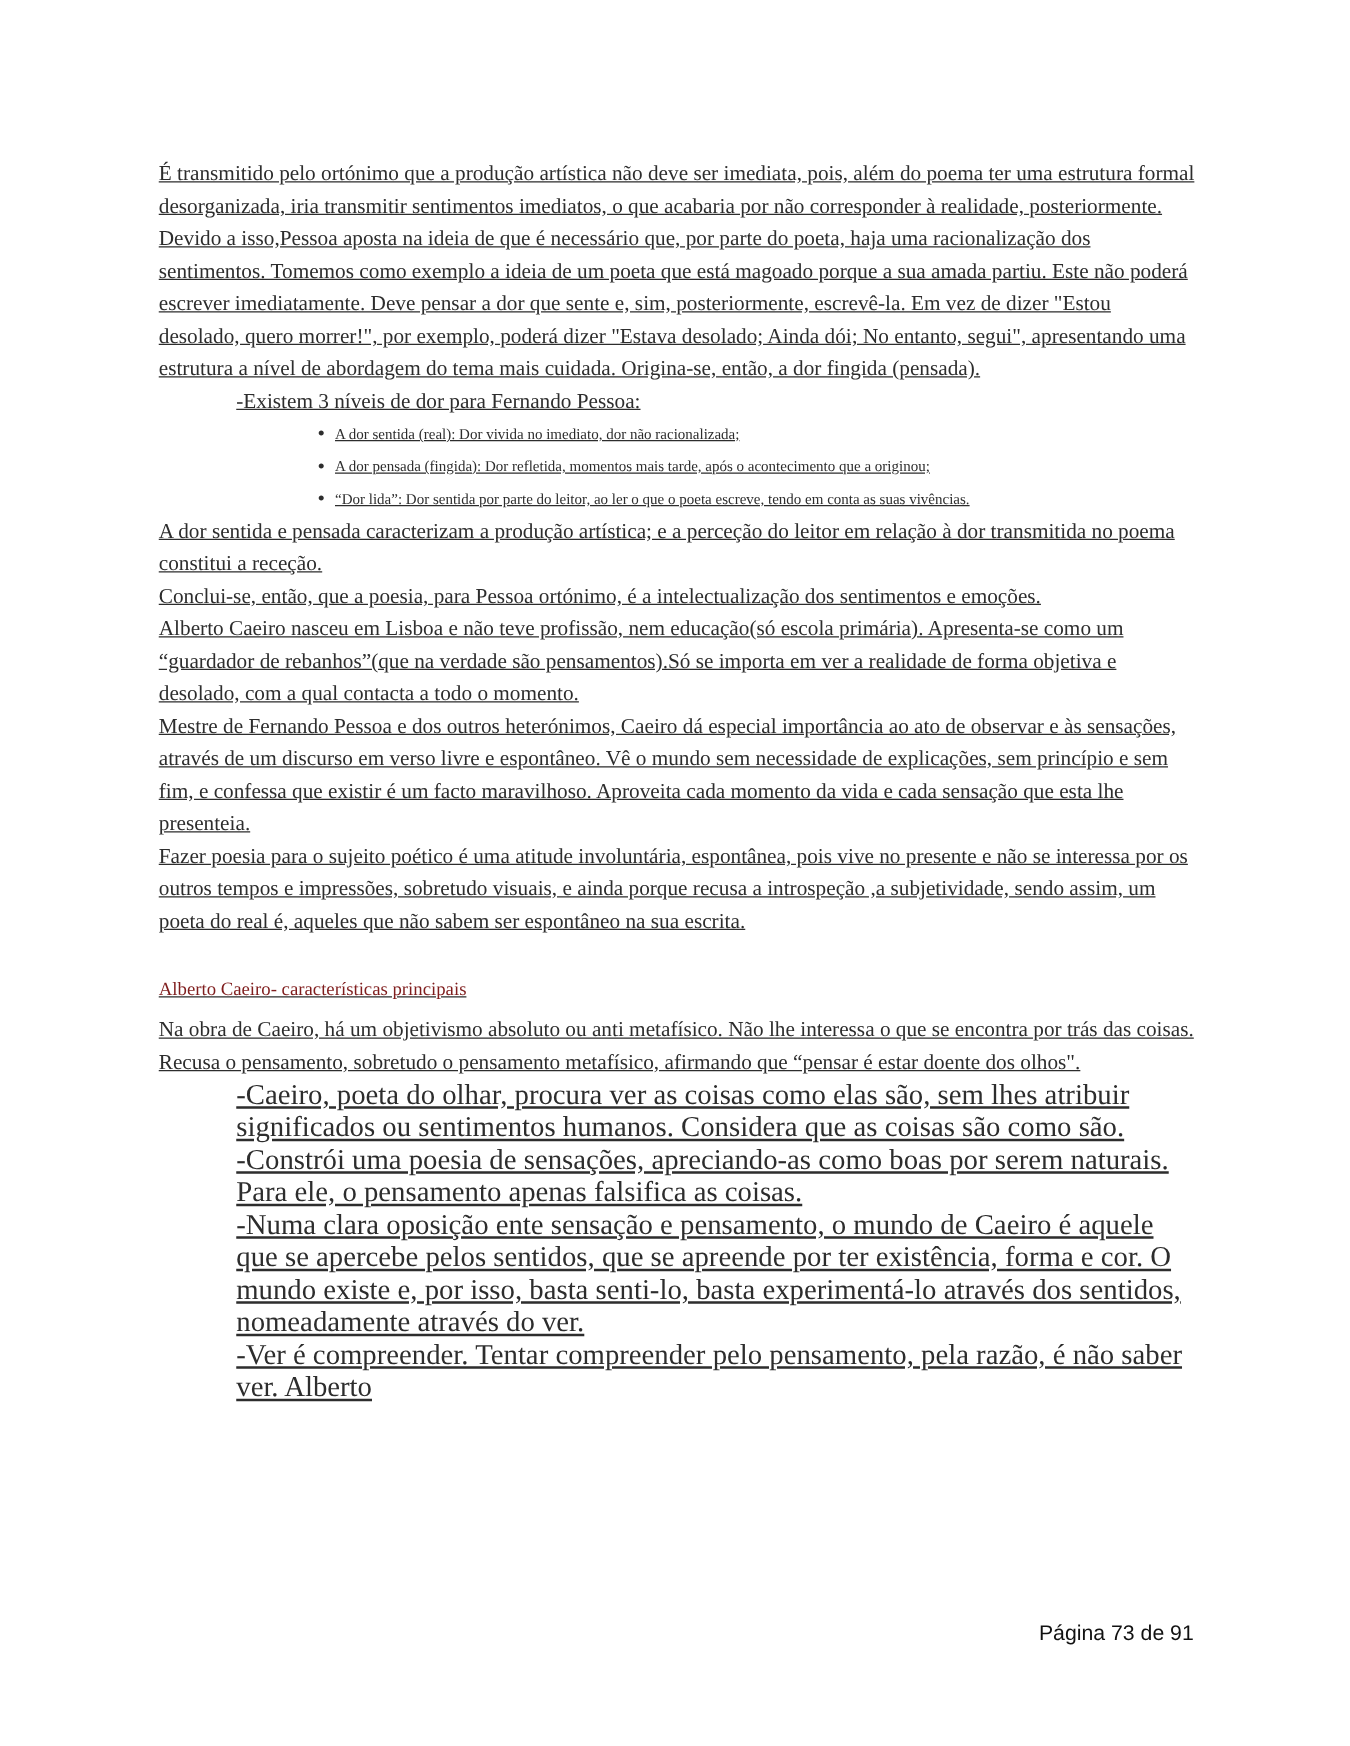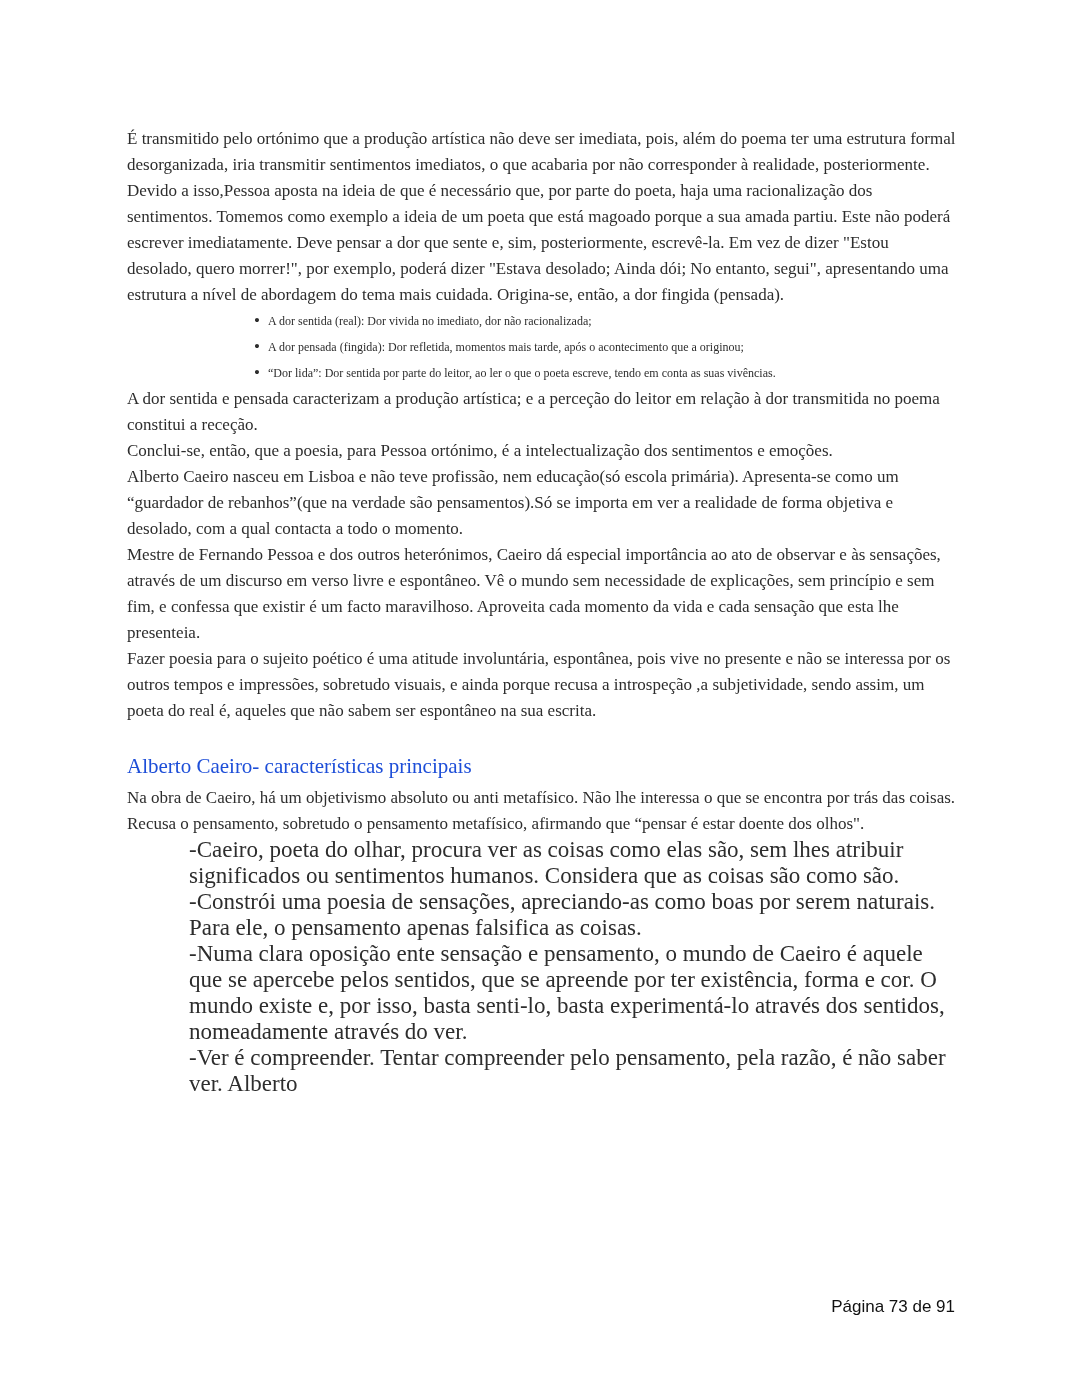--- a/index.html
+++ b/index.html
@@ -17,20 +17,21 @@
     position: relative;
     width: 1080px;
     height: 1397px;
     background: #ffffff;
   }
   .content {
     position: absolute;
     top: 126px;
     left: 127px;
     width: 830px;
+    text-decoration: underline;
   }
   .body-text {
     font-size: 17px;
     line-height: 26px;
     text-align: left;
     margin: 0;
   }
   .indent-1 {
     padding-left: 62px;
   }
@@ -55,43 +56,44 @@
   }
   h1.section-heading {
     font-size: 30px;
     font-weight: normal;
     color: #1d1d1d;
     letter-spacing: 0.2px;
     margin: 28px 0 8px 0;
     line-height: 36px;
   }
   h2.sub-heading {
-    font-size: 21px;
+    font-size: 15px;
     font-weight: normal;
-    color: #1d4ed8;
+    color: #7f1d1d;
     margin: 28px 0 5px 0;
     line-height: 28px;
   }
   .page-footer {
     position: absolute;
     right: 125px;
     bottom: 80px;
     font-family: "Liberation Sans", "DejaVu Sans", sans-serif;
     font-size: 17px;
     color: #111111;
   }
 </style>
 </head>
 <body>
 
 <div class="page">
   <main class="content">
 
     <p class="body-text">É transmitido pelo ortónimo que a produção artística não deve ser imediata, pois, além do poema ter uma estrutura formal desorganizada, iria transmitir sentimentos imediatos, o que acabaria por não corresponder à realidade, posteriormente. Devido a isso,Pessoa aposta na ideia de que é necessário que, por parte do poeta, haja uma racionalização dos sentimentos. Tomemos como exemplo a ideia de um poeta que está magoado porque a sua amada partiu. Este não poderá escrever imediatamente. Deve pensar a dor que sente e, sim, posteriormente, escrevê-la. Em vez de dizer "Estou desolado, quero morrer!", por exemplo, poderá dizer "Estava desolado; Ainda dói; No entanto, segui", apresentando uma estrutura a nível de abordagem do tema mais cuidada. Origina-se, então, a dor fingida (pensada).</p>
 
+    <p class="body-text indent-1">-Existem 3 níveis de dor para Fernando Pessoa:</p>
 
     <div class="bullet-item">A dor sentida (real): Dor vivida no imediato, dor não racionalizada;</div>
     <div class="bullet-item">A dor pensada (fingida): Dor refletida, momentos mais tarde, após o acontecimento que a originou;</div>
     <div class="bullet-item">“Dor lida”: Dor sentida por parte do leitor, ao ler o que o poeta escreve, tendo em conta as suas vivências.</div>
 
     <p class="body-text">A dor sentida e pensada caracterizam a produção artística; e a perceção do leitor em relação à dor transmitida no poema constitui a receção.</p>
 
     <p class="body-text">Conclui-se, então, que a poesia, para Pessoa ortónimo, é a intelectualização dos sentimentos e emoções.</p>
 
 

